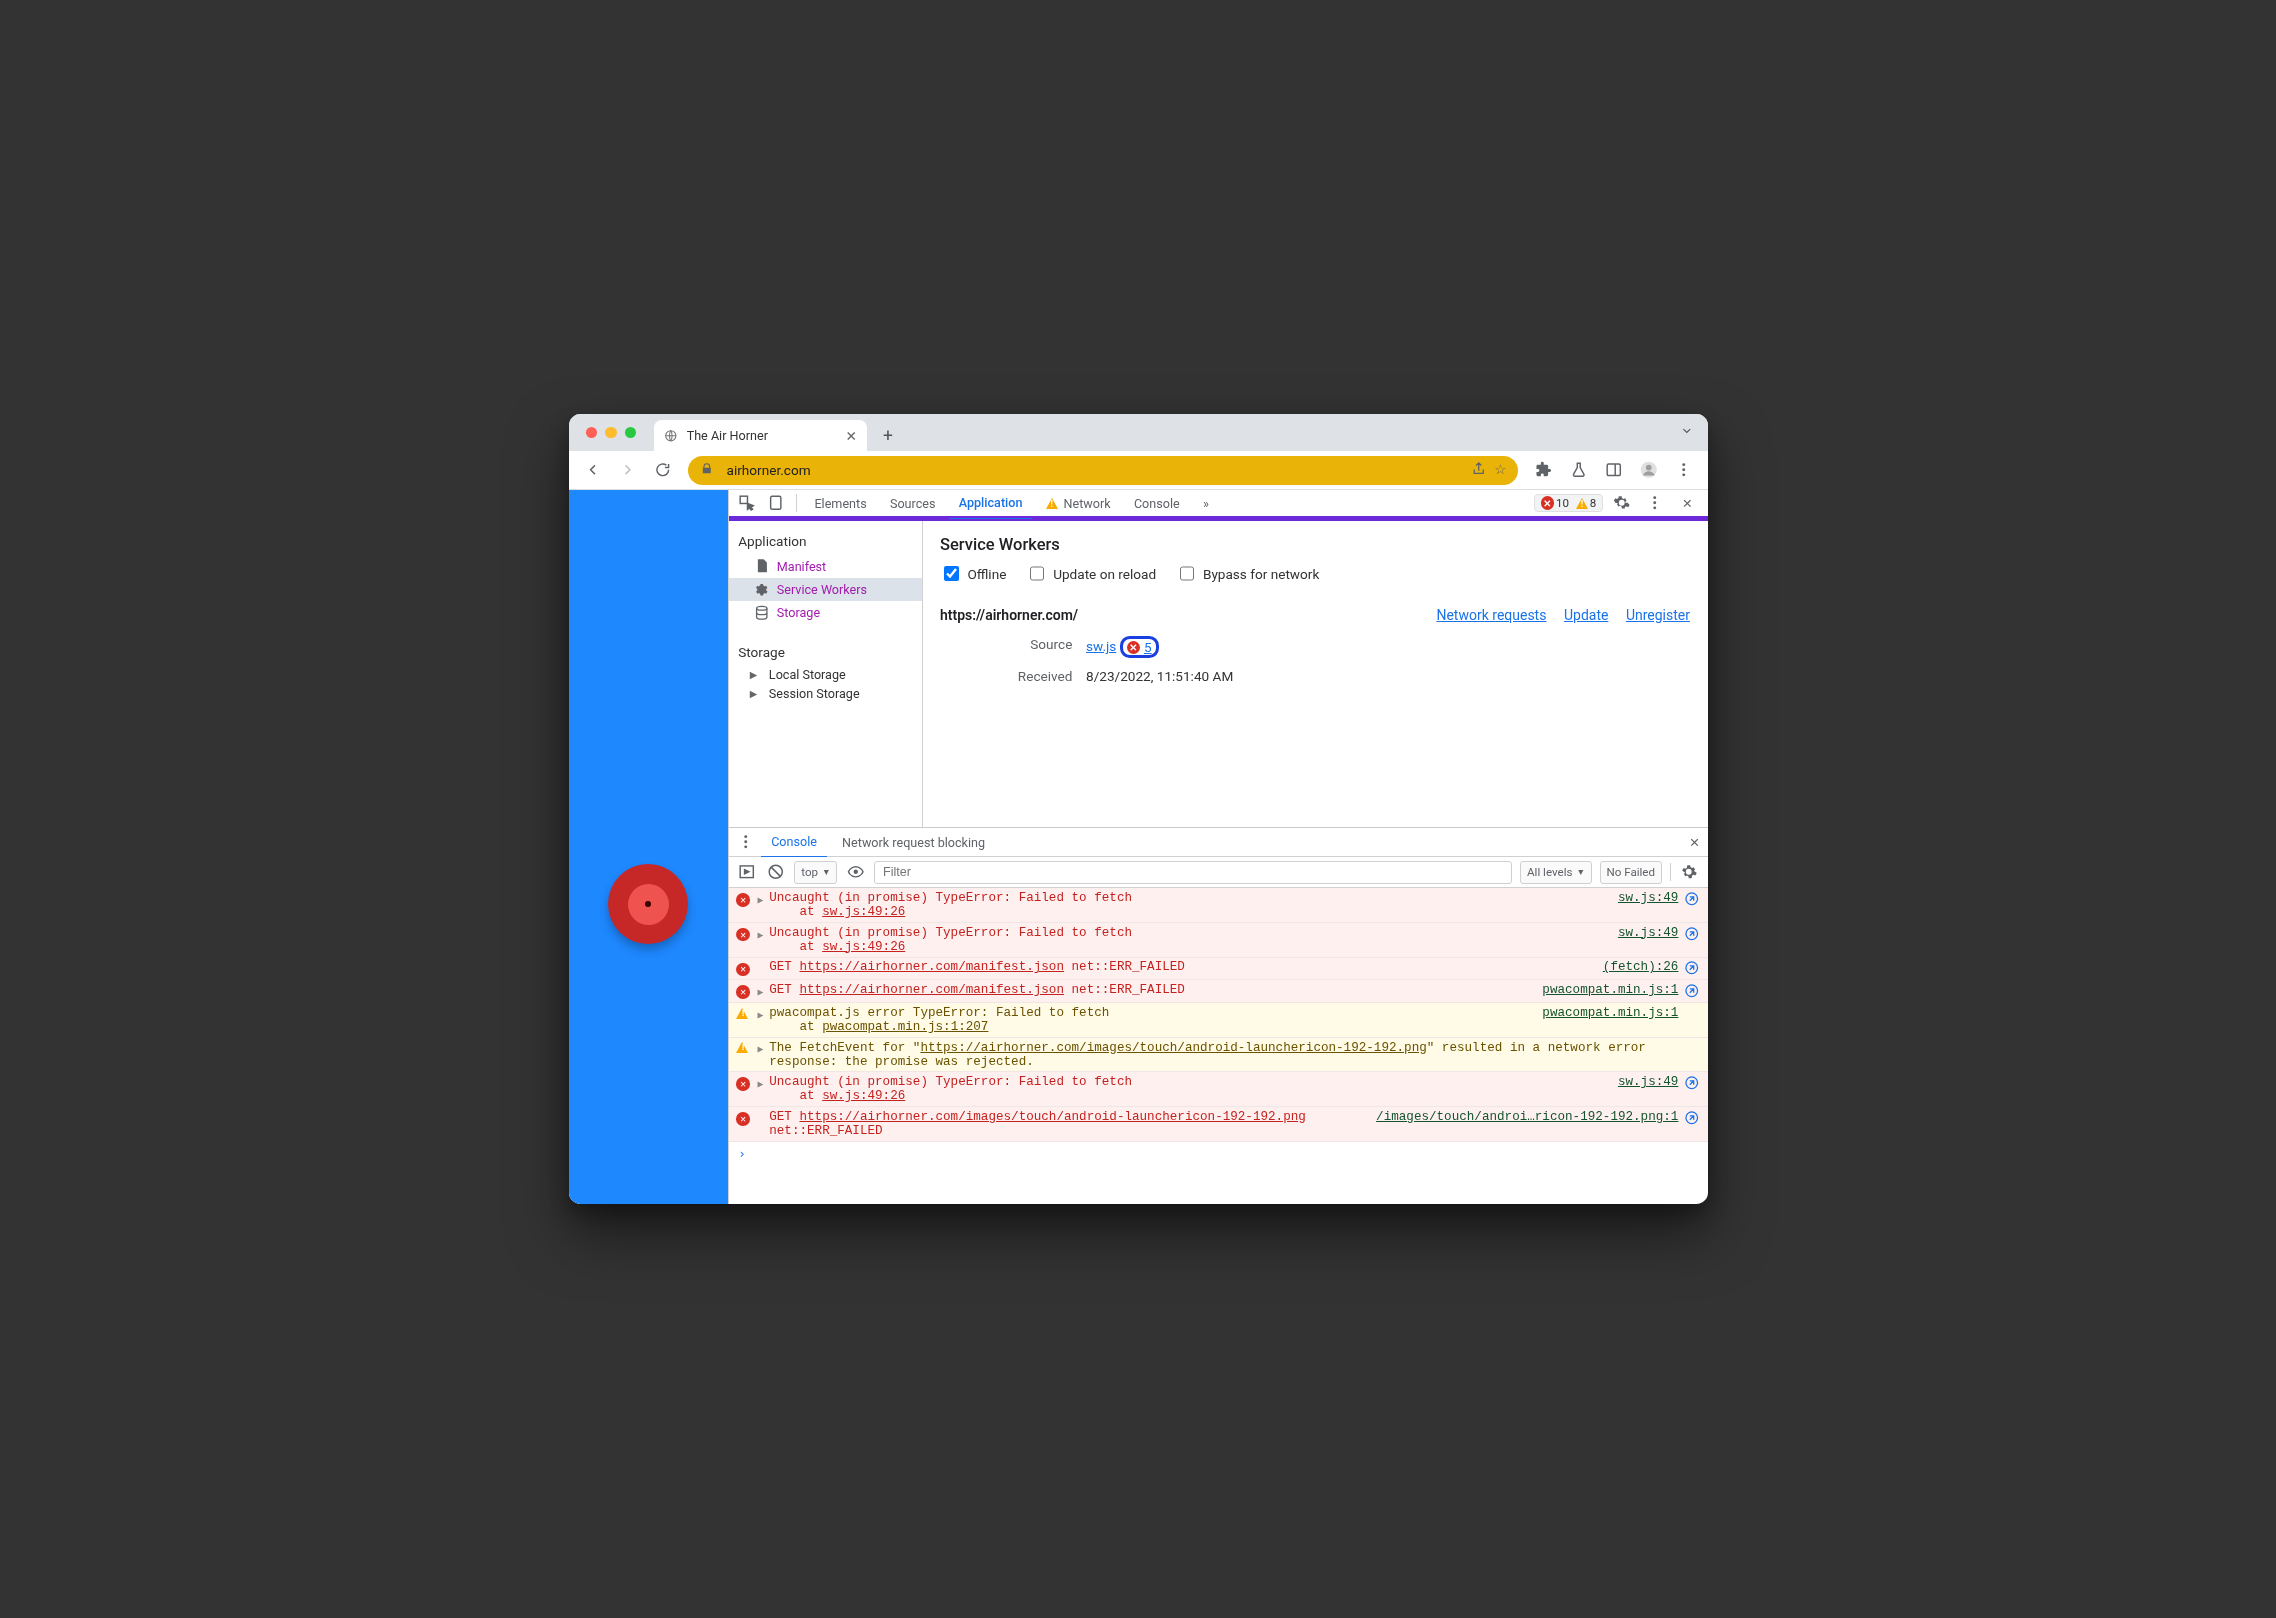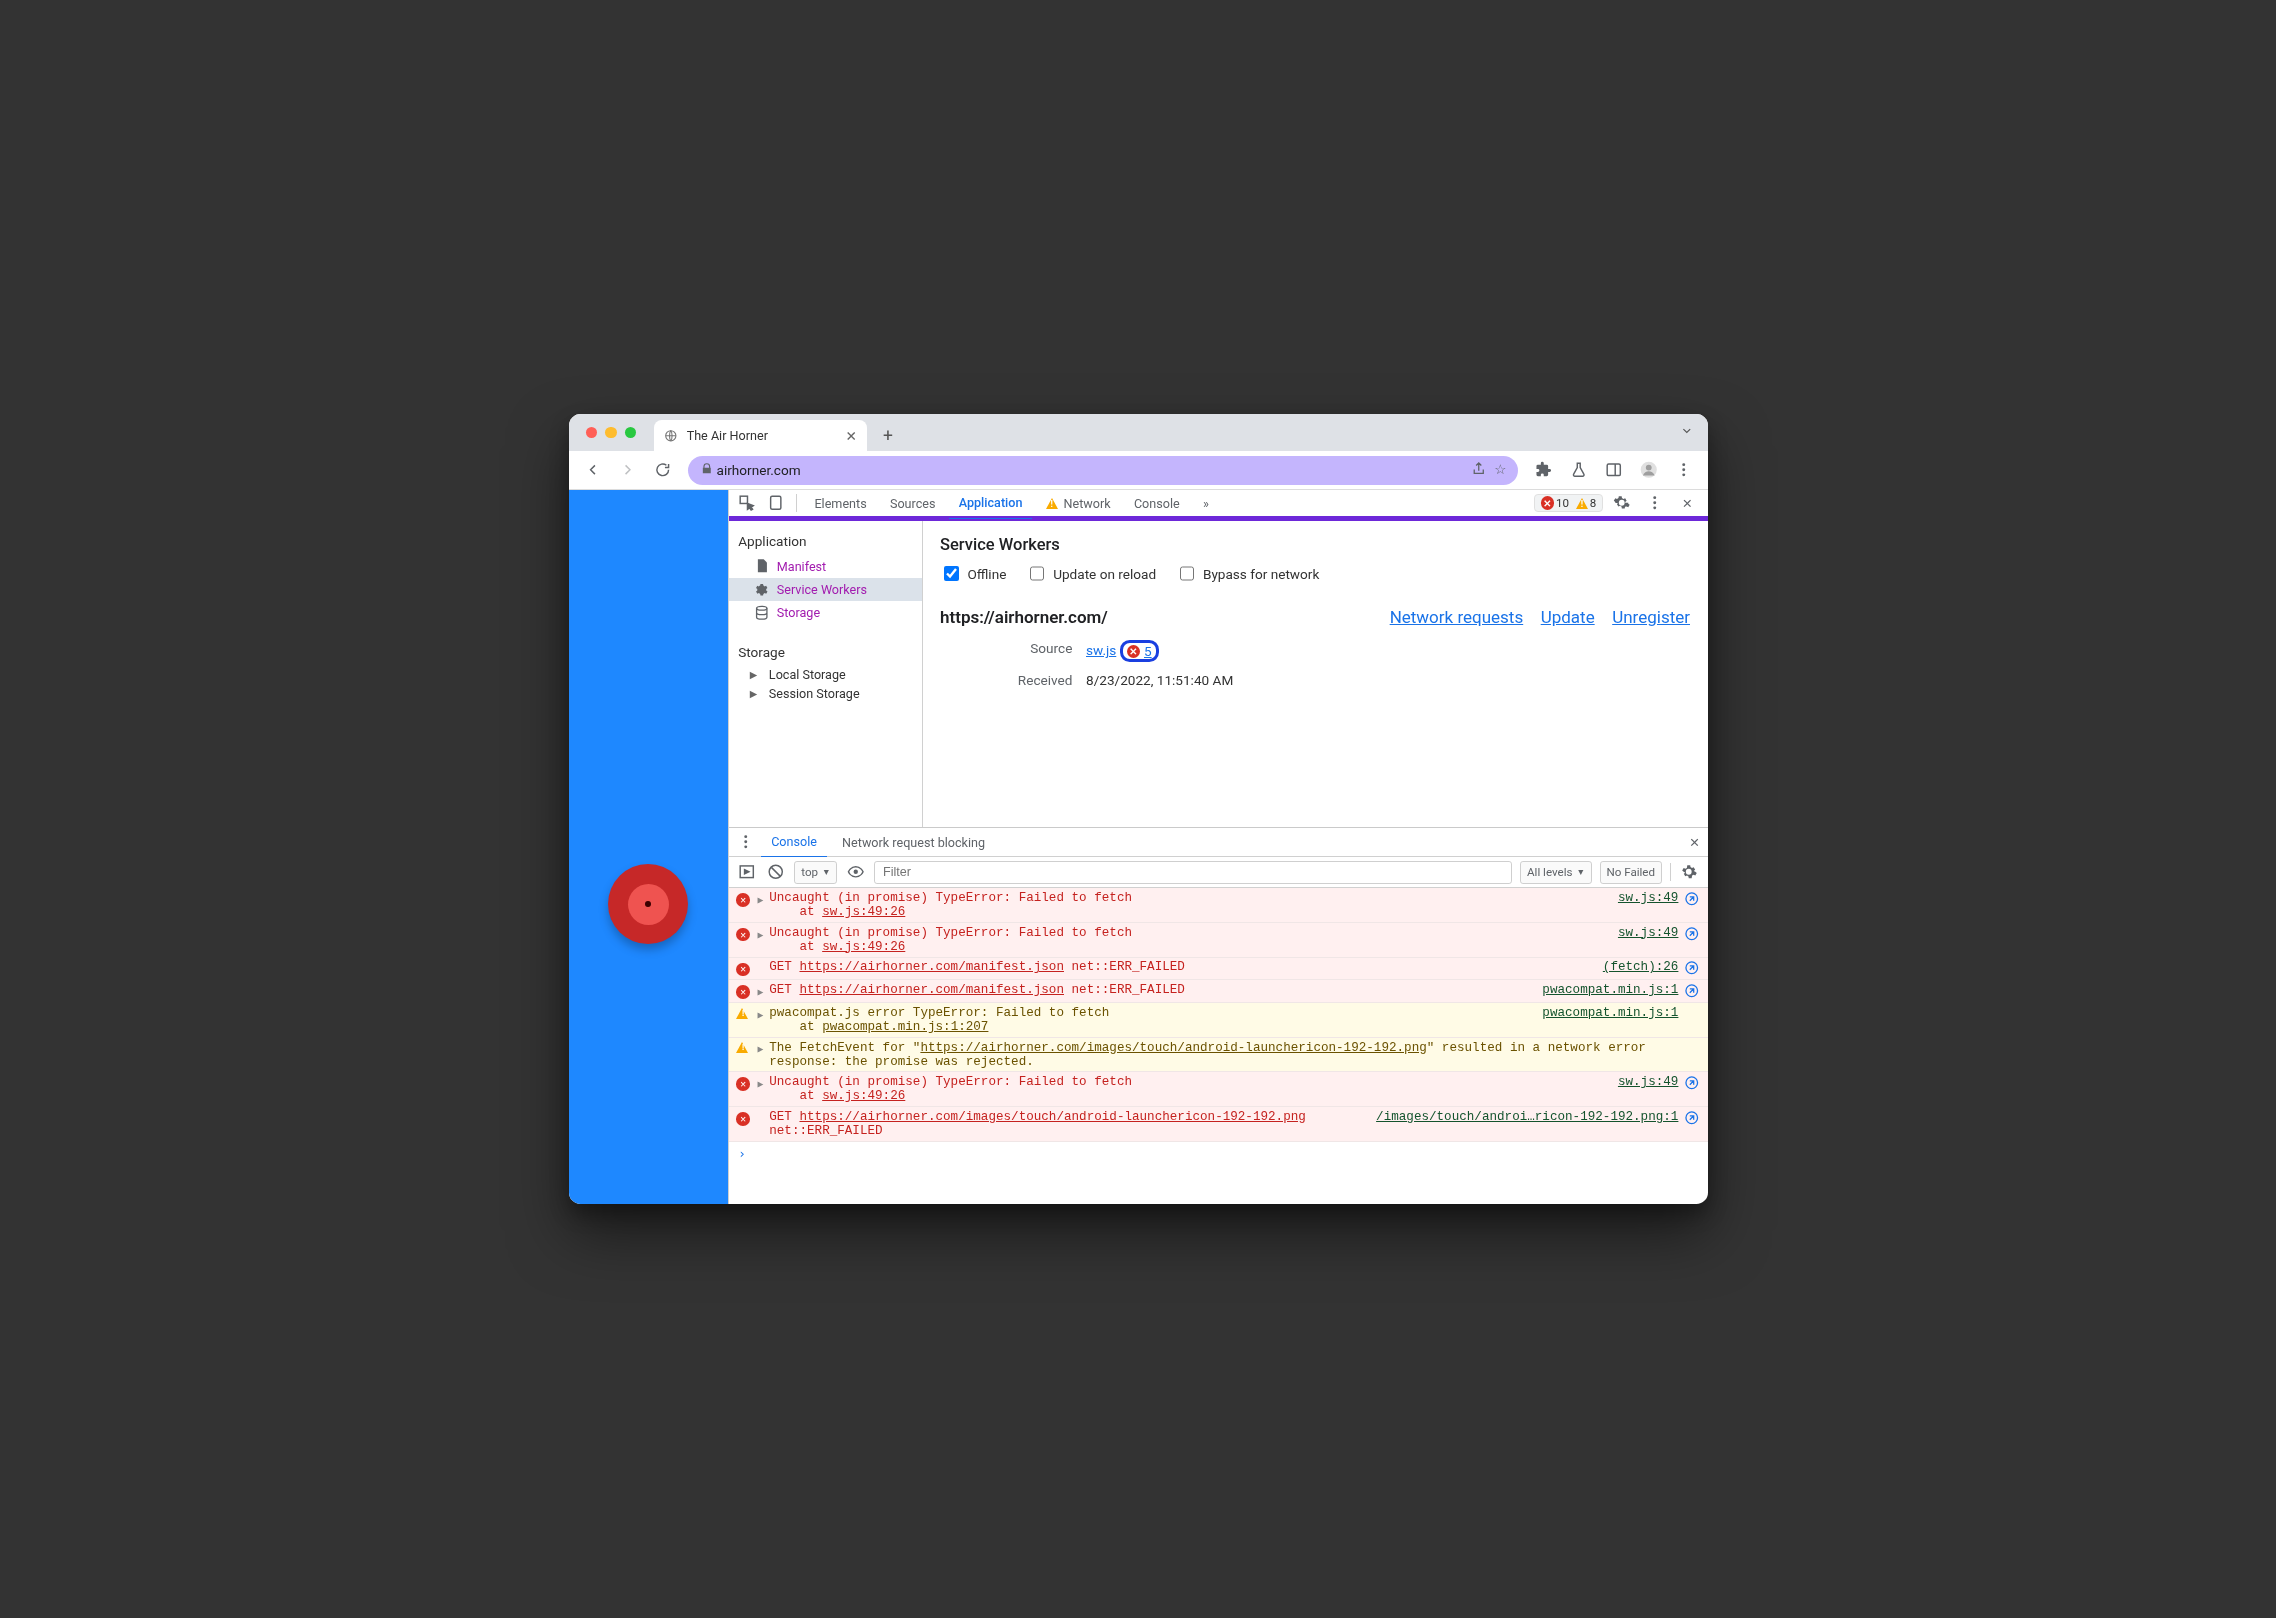--- a/index.html
+++ b/index.html
@@ -62,26 +62,26 @@
     display:flex;
     align-items:center;
     padding:0 9.7px;
     gap:5.8px;
   }
   .iconbtn { width:29px;height:29px;display:flex;align-items:center;justify-content:center;color:#5f6368;border-radius:50%;}
   .iconbtn svg{width:17.5px;height:17.5px;}
   .omnibox {
     flex:1;
     height:29px;
-    background:#c4b5fd;
+    background:#eab308;
     border-radius:14.6px;
     display:flex;
     align-items:center;
     padding:0 11.6px;
-    gap:3px;
+    gap:13px;
     font-size:13.6px;
     color:#202124;
     margin:0 5.8px;
   }
   .omnibox .lock{color:#5f6368;}
   .omnibox .actions{margin-left:auto;display:flex;gap:7.8px;color:#5f6368;}
   
   .content {
     flex:1;
     display:flex;
@@ -166,21 +166,21 @@
     overflow:auto;
   }
   .panel h1{
     margin:0 0 9.7px 0;font-size:16.5px;font-weight:500;color:#202124;
   }
   .opts{display:flex;gap:19.4px;align-items:center;font-size:13.6px;color:#333;margin-bottom:23px;}
   .opts label{display:flex;align-items:center;gap:5.8px;}
   .opts input{width:14.6px;height:14.6px;}
   .sw-row{
     display:flex;align-items:center;justify-content:space-between;
-    font-size:17px;margin-bottom:13.6px;
+    font-size:14px;margin-bottom:13.6px;
   }
   .sw-origin{font-weight:600;color:#202124;}
   .sw-links{display:flex;gap:17.5px;}
   .sw-links a{color:#1a73e8;text-decoration:underline;}
   .kv{display:grid;grid-template-columns:146px 1fr;row-gap:9.7px;font-size:13.6px;color:#5f6368;}
   .kv .k{text-align:right;padding-right:13.6px;}
   .kv .v{color:#333;}
   .kv a{color:#1a73e8;text-decoration:underline;}
   .hl-box{
     display:inline-flex;align-items:center;gap:3.9px;

